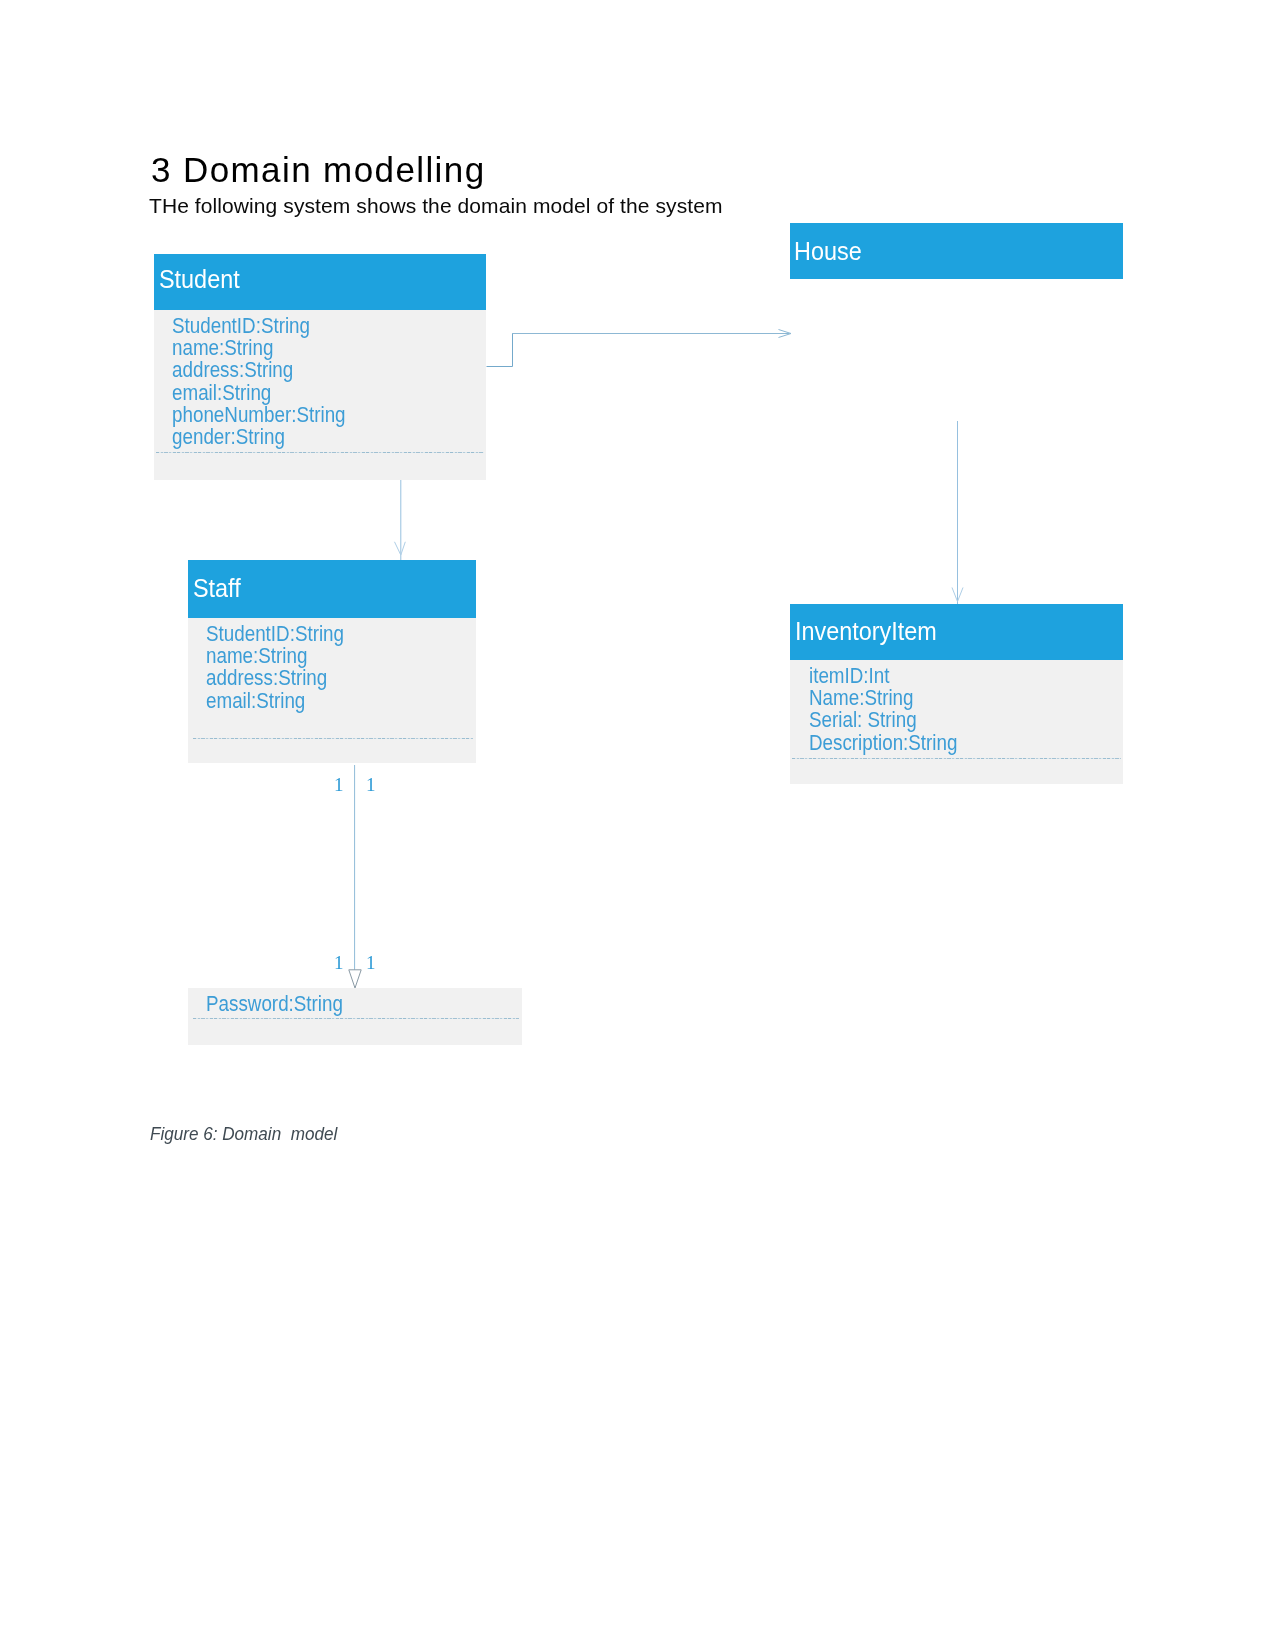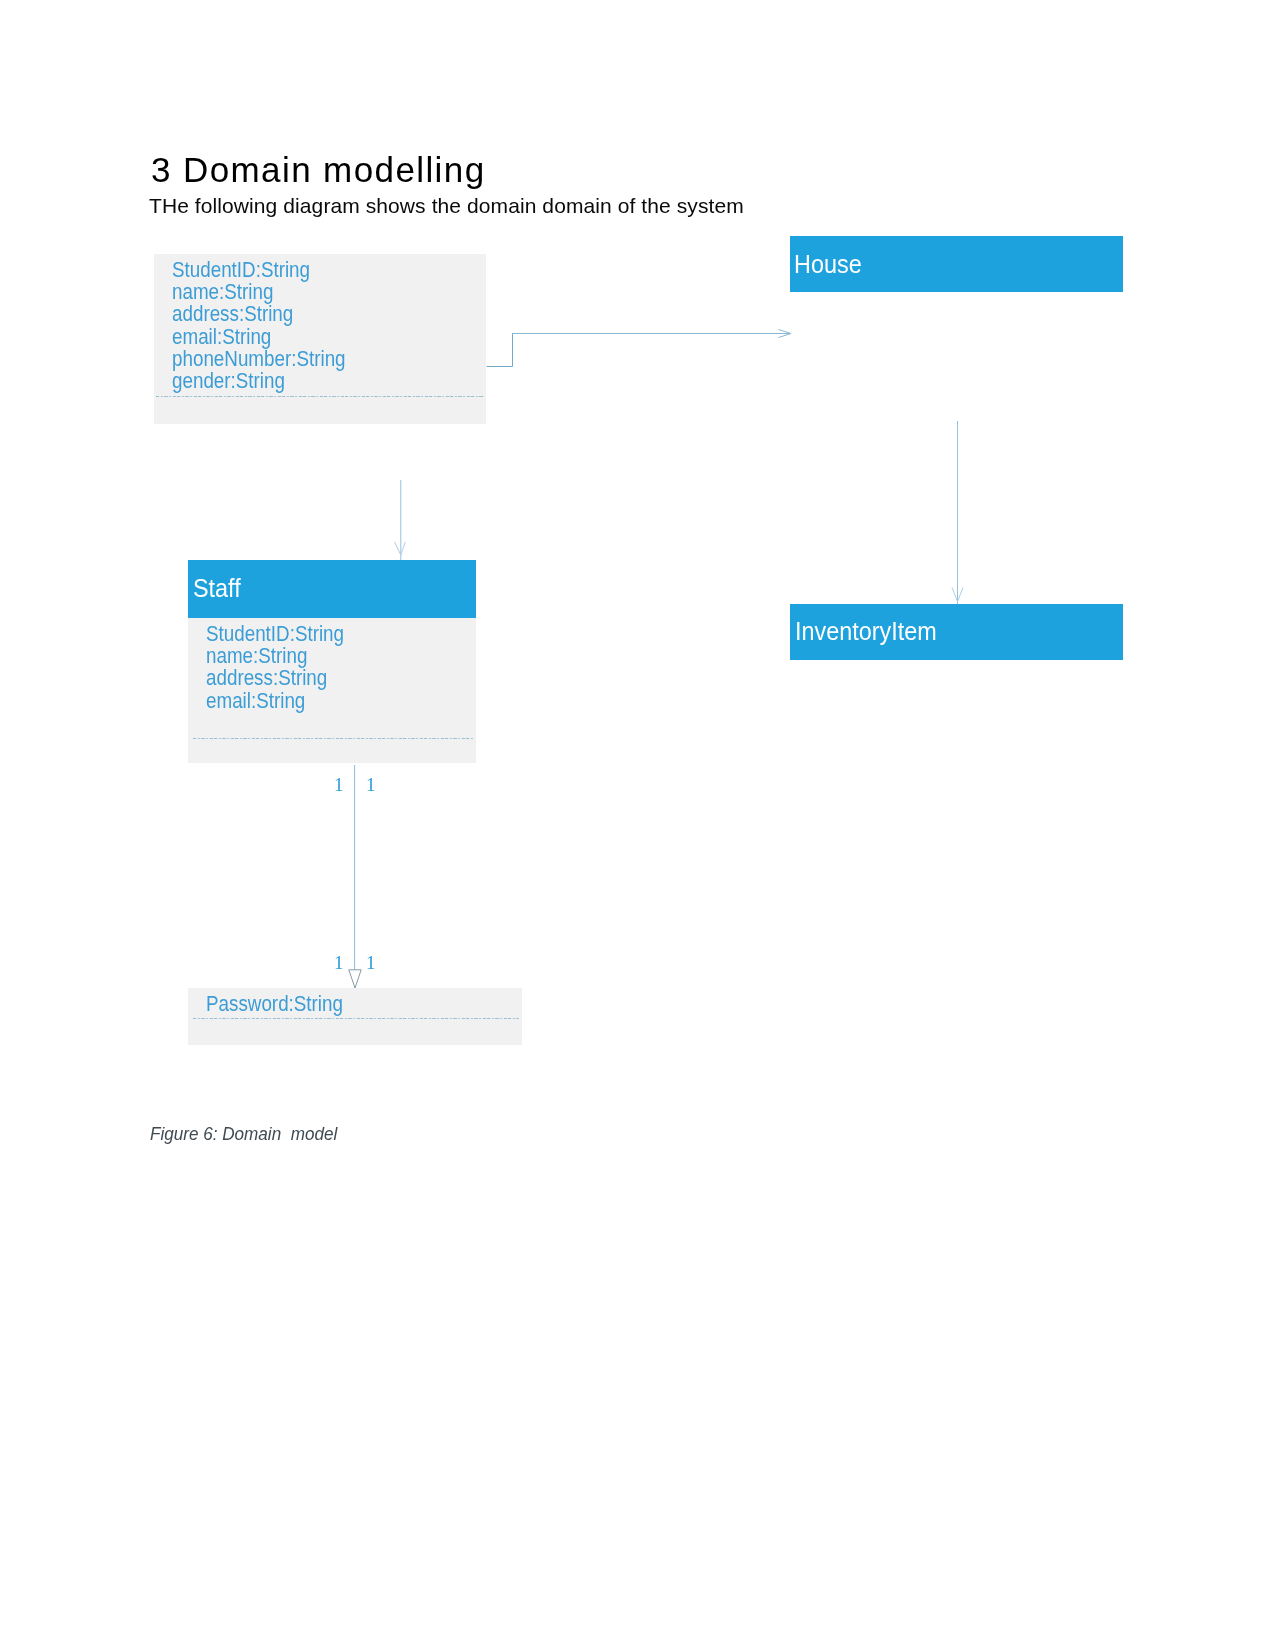--- a/index.html
+++ b/index.html
@@ -35,21 +35,21 @@
   svg.conn{position:absolute;left:0;top:0;width:1275px;height:1651px;pointer-events:none;}
   .mult{filter:saturate(1);position:absolute;font-family:"Liberation Serif",serif;font-size:19px;color:#2E9BD6;
         line-height:19px;}
 </style>
 </head>
 <body>
 
 <div class="page">
 
   <div class="heading">3 Domain modelling</div>
-  <div class="intro">THe following diagram shows the domain domain of the system</div>
+  <div class="intro">THe following system shows the domain model of the system</div>
 
   <svg class="conn" viewBox="0 0 1275 1651">
 
     <g>
       <path d="M486.5 366.5 L512.5 366.5 L512.5 333.5" fill="none" stroke="#74A9CB" stroke-width="1"></path>
       <path d="M512 333.5 L789.5 333.5" fill="none" stroke="#8DB8D4" stroke-width="1"></path>
       <path d="M778.5 329.5 L791 333.5 L778.5 337.5" fill="none" stroke="#8DB8D4" stroke-width="1"></path>
     </g>
 
     <g>
@@ -67,32 +67,35 @@
       <path d="M355 988 L348.8 969.8 L361.2 969.8 Z" fill="#ffffff" stroke="#8a9aa5" stroke-width="1"></path>
     </g>
   </svg>
 
   <div class="mult" style="left:334px;top:775px;">1</div>
   <div class="mult" style="left:366px;top:775px;">1</div>
   <div class="mult" style="left:334px;top:953px;">1</div>
   <div class="mult" style="left:366px;top:953px;">1</div>
 
   <div class="uml" style="left:154px;top:254px;width:332px;">
+    <div class="hdr" style="height:56px;">
+      <span style="left:5px;top:10px;">Student</span>
+    </div>
     <div class="body" style="height:170px;">
       <div class="attr" style="left:18px;top:3px;">StudentID:String</div>
       <div class="attr" style="left:18px;top:25px;">name:String</div>
       <div class="attr" style="left:18px;top:47.3px;">address:String</div>
       <div class="attr" style="left:18px;top:69.5px;">email:String</div>
       <div class="attr" style="left:18px;top:91.8px;">phoneNumber:String</div>
       <div class="attr" style="left:18px;top:114px;">gender:String</div>
       <div class="sep" style="left:2px;right:2px;top:142px;"></div>
     </div>
   </div>
 
-  <div class="uml" style="left:790px;top:236px;width:333px;">
+  <div class="uml" style="left:790px;top:223px;width:333px;">
     <div class="hdr" style="height:56px;">
       <span style="left:4px;top:12.5px;">House</span>
     </div>
   </div>
 
   <div class="uml" style="left:188px;top:560px;width:288px;">
     <div class="hdr" style="height:58px;">
       <span style="left:5px;top:13px;">Staff</span>
     </div>
     <div class="body" style="height:145px;">
@@ -101,20 +104,27 @@
       <div class="attr" style="left:18px;top:47.3px;">address:String</div>
       <div class="attr" style="left:18px;top:69.5px;">email:String</div>
       <div class="sep" style="left:4.5px;right:3.5px;top:119.6px;"></div>
     </div>
   </div>
 
   <div class="uml" style="left:790px;top:604px;width:333px;">
     <div class="hdr" style="height:56px;">
       <span style="left:5px;top:11.5px;">InventoryItem</span>
     </div>
+    <div class="body" style="height:124px;">
+      <div class="attr" style="left:19px;top:3px;">itemID:Int</div>
+      <div class="attr" style="left:19px;top:25px;">Name:String</div>
+      <div class="attr" style="left:19px;top:47.3px;">Serial: String</div>
+      <div class="attr" style="left:19px;top:69.5px;">Description:String</div>
+      <div class="sep" style="left:2px;right:2px;top:97.8px;"></div>
+    </div>
   </div>
 
   <div class="uml" style="left:188px;top:988px;width:334px;">
     <div class="body" style="height:57px;">
       <div class="attr" style="left:18px;top:3px;">Password:String</div>
       <div class="sep" style="left:4.5px;right:3.5px;top:30.4px;"></div>
     </div>
   </div>
 
   <div class="caption">Figure 6: Domain  model</div>

